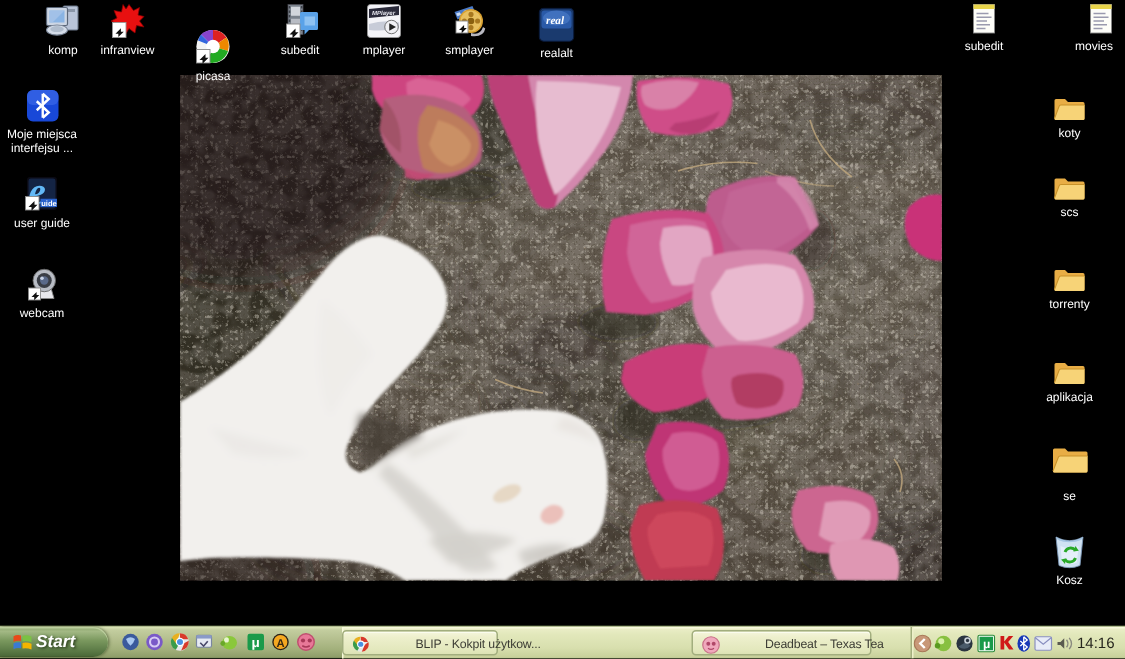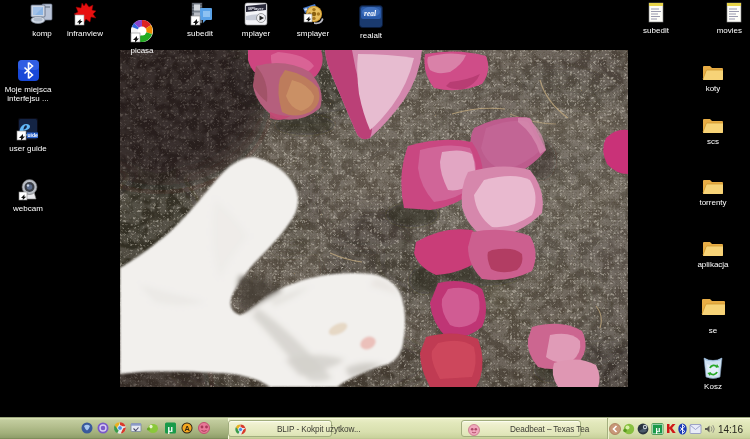--- a/index.html
+++ b/index.html
@@ -447,20 +447,31 @@
       <path d="M15,16 a4,4 0 0 1 -7,1"></path>
     </g>
     <path d="M15,8 l2.2,3.2 -3.6,0.5 Z" fill="#28a828"></path>
     <path d="M8,20 l-2.6,-3 3.5,-0.9 Z" fill="#28a828"></path>
   </svg>
   <div class="lbl">Kosz</div>
 </div>
 
 <div id="taskbar">
 
+  <div style="position:absolute; left:0; top:1px; width:72px; height:20px; border-radius:0 10px 10px 0;
+    background:linear-gradient(to bottom,#90a870 0,#a2b884 3px,#7a985e 9px,#5f7e49 15px,#4d6b3a 19px,#42582f 20px);
+    box-shadow:inset 0 1px 0 #bccf9e, 1px 0 2px rgba(40,60,20,0.5);">
+    <svg width="14" height="14" viewBox="0 0 14 14" style="position:absolute; left:8px; top:3px;">
+      <path d="M1,3.2 Q3,2 6,2.6 L6,6.4 Q3,5.9 1,7 Z" fill="#e84a1a"></path>
+      <path d="M7,2.8 Q10,2 13,3.4 L13,7.2 Q10,6 7,6.6 Z" fill="#7ac143"></path>
+      <path d="M1,8 Q3,6.9 6,7.4 L6,11.2 Q3,10.7 1,11.8 Z" fill="#3a7ad4"></path>
+      <path d="M7,7.6 Q10,7 13,8.2 L13,12 Q10,10.8 7,11.4 Z" fill="#f4b400"></path>
+    </svg>
+    <span style="position:absolute; left:24px; top:4px; color:#fff; font-size:11.5px; font-style:italic; font-weight:bold; text-shadow:1px 1px 2px rgba(25,40,15,0.9);">Start</span>
+  </div>
 
   <svg width="140" height="14" viewBox="0 0 140 14" style="position:absolute; left:81px; top:4px;">
 
     <circle cx="6" cy="7" r="5.5" fill="#3a5a9c"></circle>
       <path d="M3,5 q3,-2.5 6,0 q-1,3 -3,4.5 q-2,-1.5 -3,-4.5 Z" fill="#a8c8f0"></path>
 
     <circle cx="22" cy="7" r="5.5" fill="#7a5ac8"></circle>
       <circle cx="22" cy="7" r="3" fill="none" stroke="#d8ccf4" stroke-width="1.4"></circle>
 
     <circle cx="39" cy="7" r="5.8" fill="#e8e8e8"></circle>

